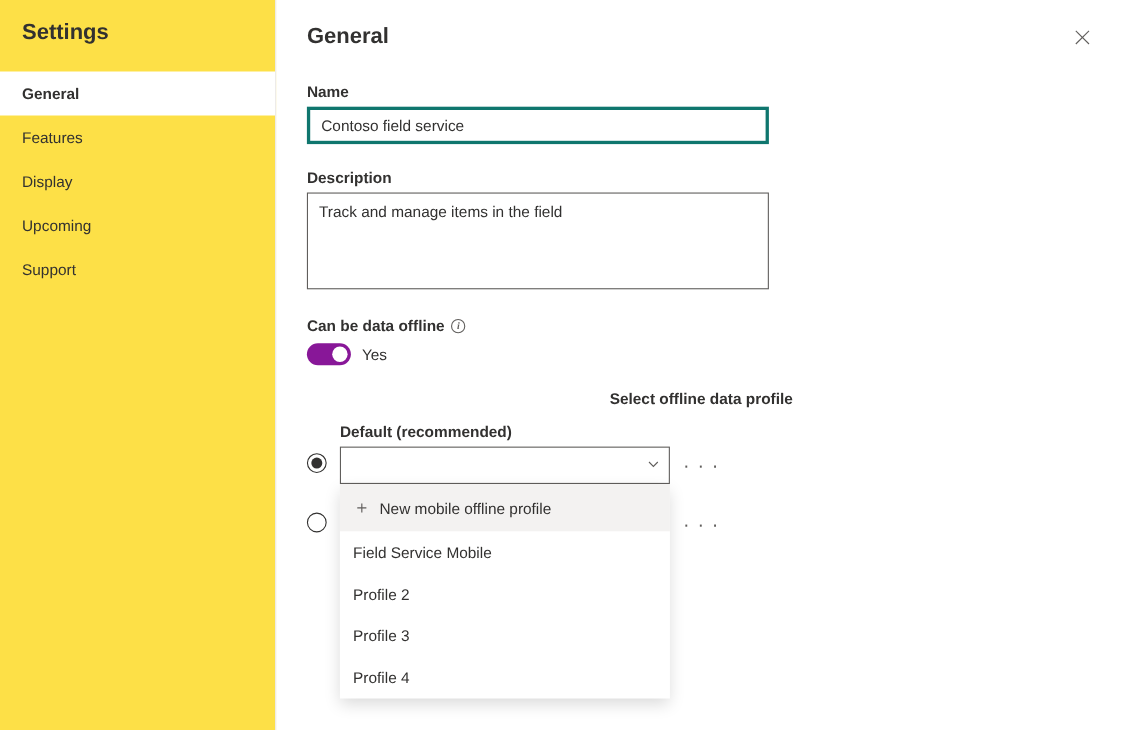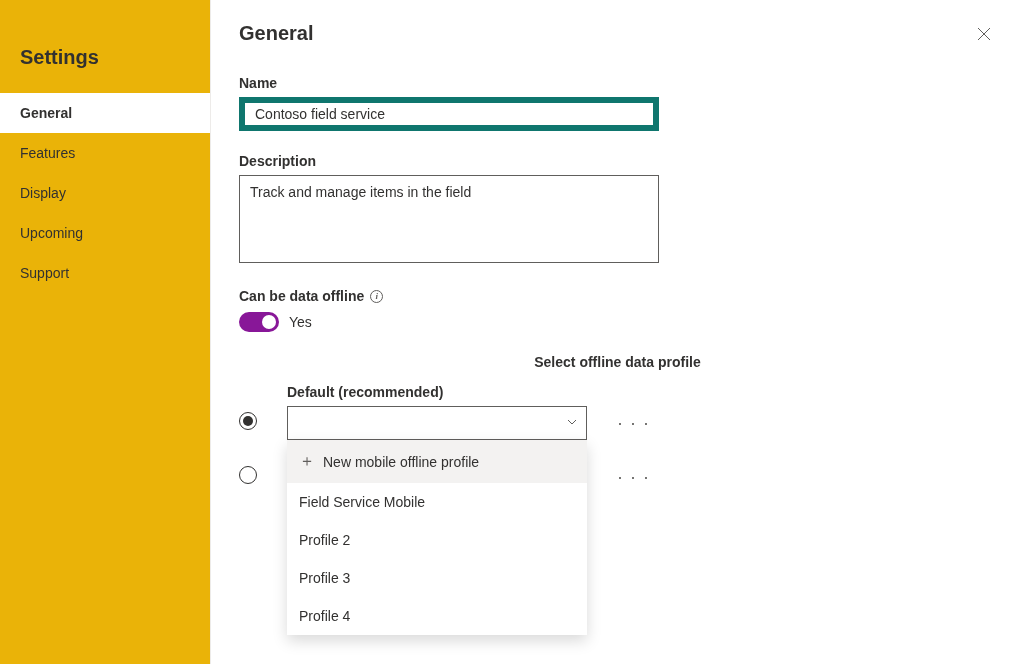--- a/index.html
+++ b/index.html
@@ -11,23 +11,23 @@
       font-family: "Segoe UI", -apple-system, BlinkMacSystemFont, sans-serif;
       font-size: 14px;
       color: #323130;
       background: #ffffff;
       width: 1024px;
       height: 664px;
       overflow: hidden;
       display: flex;
     }
     .sidebar {
-      width: 211px;
-      background: #eab308;
-      padding-top: 36px;
+      width: 251px;
+      background: #fde047;
+      padding-top: 8px;
       border-right: 1px solid #edebe9;
     }
     .sidebar-title {
       font-size: 20px;
       font-weight: 600;
       color: #323130;
       padding: 10px 20px 24px 20px;
     }
     .sidebar-item {
       padding: 12px 20px;
@@ -66,21 +66,21 @@
       font-size: 14px;
       font-weight: 600;
       margin-bottom: 6px;
       display: flex;
       align-items: center;
       gap: 6px;
     }
     .text-input {
       width: 420px;
       height: 34px;
-      border: 6px solid #0f766e;
+      border: 3px solid #0f766e;
       padding: 6px 10px;
       font-size: 14px;
       font-family: inherit;
       color: #323130;
       outline: none;
     }
     .text-area {
       width: 420px;
       height: 88px;
       border: 1px solid #605e5c;
@@ -120,21 +120,21 @@
     .section-label {
       font-size: 14px;
       font-weight: 600;
       margin-top: 20px;
       margin-bottom: 14px;
       text-align: center;
     }
     .profile-row {
       display: flex;
       align-items: flex-start;
-      gap: 30px;
+      gap: 12px;
       margin-bottom: 22px;
       position: relative;
     }
     .radio {
       width: 18px;
       height: 18px;
       border: 1px solid #323130;
       border-radius: 50%;
       margin-top: 28px;
       display: flex;

